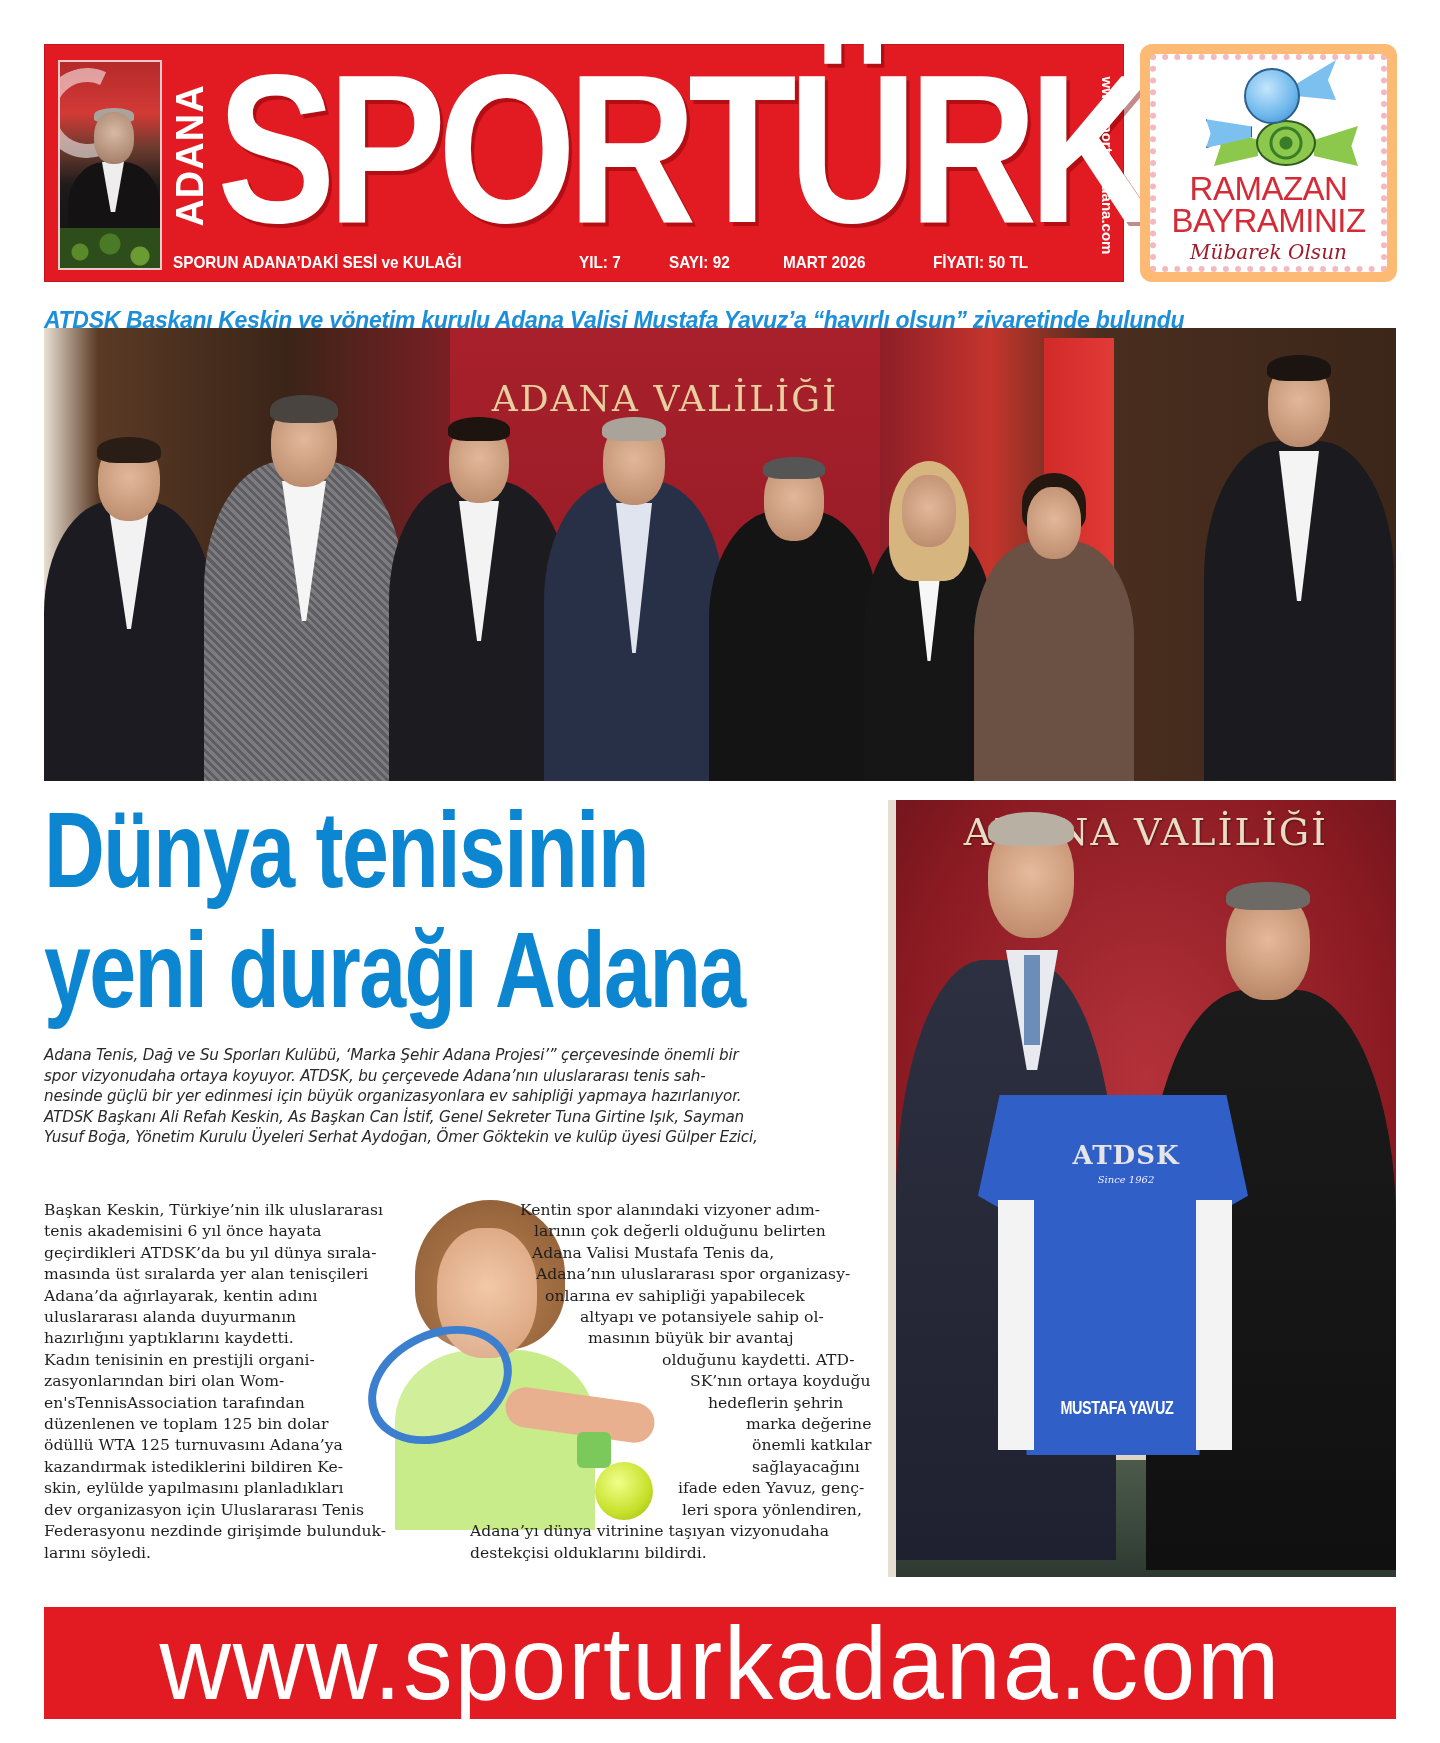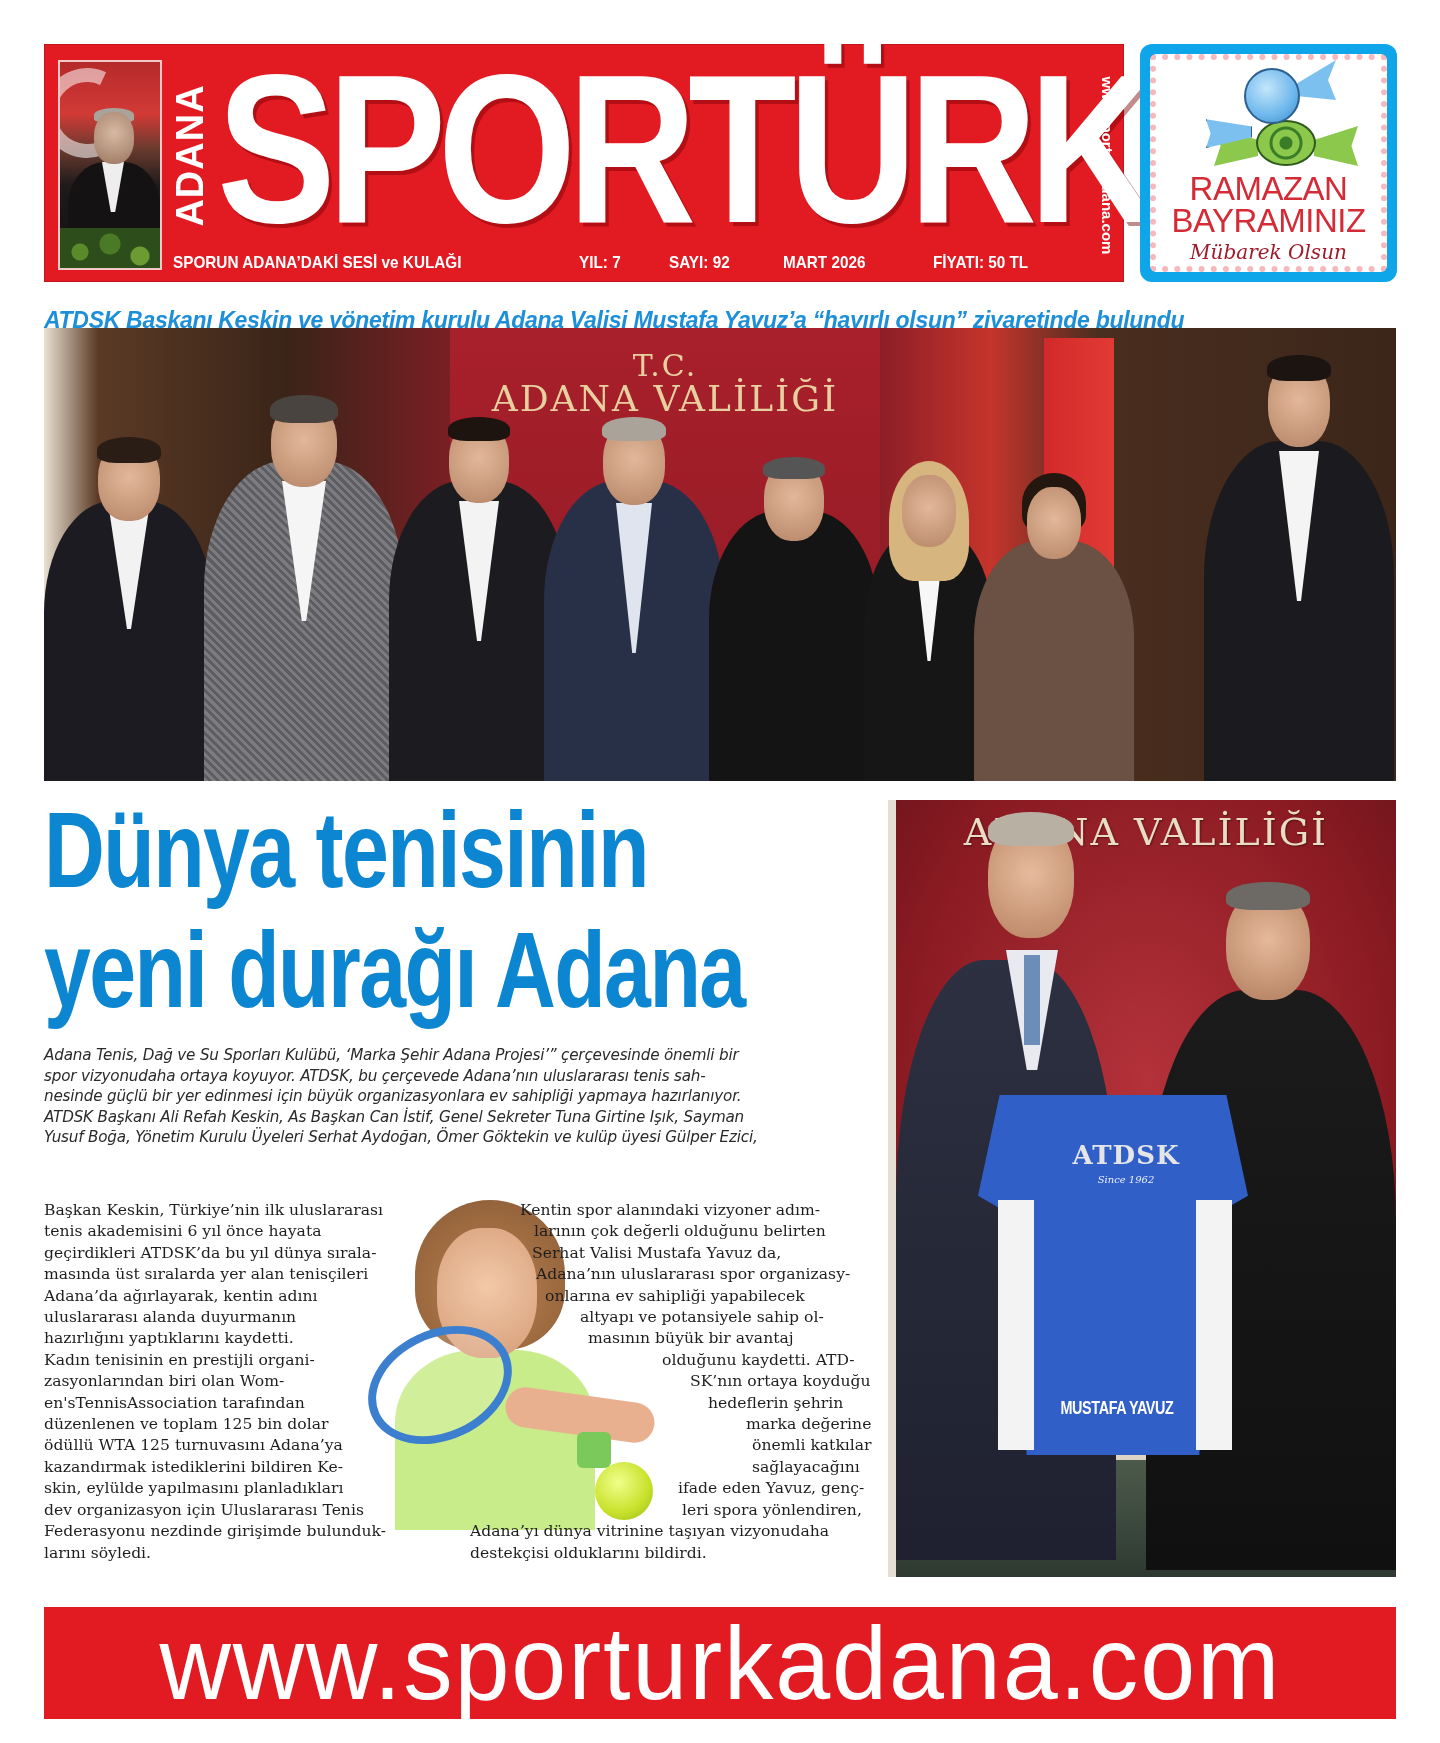--- a/index.html
+++ b/index.html
@@ -67,21 +67,21 @@
     position: absolute; right: 4px; top: 8px; width: 22px; height: 225px;
     display: flex; align-items: center; justify-content: center;
   }
   .site-vertical span {
     transform: rotate(90deg); white-space: nowrap; color: #fff; font-weight: 700; font-size: 15px;
   }
 
   
   .bayram {
     position: absolute; left: 1140px; top: 44px; width: 257px; height: 238px;
-    background: #0ea5e9; border-radius: 12px; padding: 10px;
+    background: #fdba74; border-radius: 12px; padding: 10px;
   }
   .bayram-inner {
     position: relative; width: 100%; height: 100%; background: #fff;
     border: 6px dotted #f5b9bd; border-radius: 6px;
   }
   .candy-blue {
     position: absolute; left: 88px; top: 8px; width: 56px; height: 56px; border-radius: 50%;
     background: radial-gradient(circle at 40% 35%, #c5e6fb, #6db7ec 60%, #3a86c8);
     border: 2px solid #2d5f8f;
   }
@@ -348,21 +348,20 @@
     <div class="bayram-line1">RAMAZAN</div>
     <div class="bayram-line2">BAYRAMINIZ</div>
     <div class="bayram-line3">Mübarek Olsun</div>
   </div>
 </aside>
 
 <h2 class="subheadline">ATDSK Başkanı Keskin ve yönetim kurulu Adana Valisi Mustafa Yavuz’a “hayırlı olsun” ziyaretinde bulundu</h2>
 
 <figure class="group-photo">
   <div class="gp-sign">
-    <div class="gp-sign-tc">T.C.</div>
     <div class="gp-sign-vali">ADANA VALİLİĞİ</div>
   </div>
   <div class="gp-flag"></div>
 
   <div class="person" style="left:0px;width:170px;height:340px">
     <div class="p-body" style="height:280px;background:#1d1b22"></div>
     <div class="p-shirt" style="top:68px;width:40px;height:120px;background:#f2f2f2"></div>
     <div class="p-head" style="top:0;width:62px;height:80px"></div>
     <div class="p-hair" style="top:-4px;width:64px;height:26px;background:#2a1d16"></div>
   </div>
@@ -447,21 +446,21 @@
   <span>kazandırmak istediklerini bildiren Ke-</span>
   <span>skin, eylülde yapılmasını planladıkları</span>
   <span>dev organizasyon için Uluslararası Tenis</span>
   <span>Federasyonu nezdinde girişimde bulunduk-</span>
   <span>larını söyledi.</span>
 </div>
 
 <div class="col2">
   <span style="padding-left:50px">Kentin spor alanındaki vizyoner adım-</span>
   <span style="padding-left:64px">larının çok değerli olduğunu belirten</span>
-  <span style="padding-left:62px">Serhat Valisi Mustafa Yavuz da,</span>
+  <span style="padding-left:62px">Adana Valisi Mustafa Tenis da,</span>
   <span style="padding-left:66px">Adana’nın uluslararası spor organizasy-</span>
   <span style="padding-left:75px">onlarına ev sahipliği yapabilecek</span>
   <span style="padding-left:110px">altyapı ve potansiyele sahip ol-</span>
   <span style="padding-left:118px">masının büyük bir avantaj</span>
   <span style="padding-left:192px">olduğunu kaydetti. ATD-</span>
   <span style="padding-left:220px">SK’nın ortaya koyduğu</span>
   <span style="padding-left:238px">hedeflerin şehrin</span>
   <span style="padding-left:276px">marka değerine</span>
   <span style="padding-left:282px">önemli katkılar</span>
   <span style="padding-left:282px">sağlayacağını</span>

